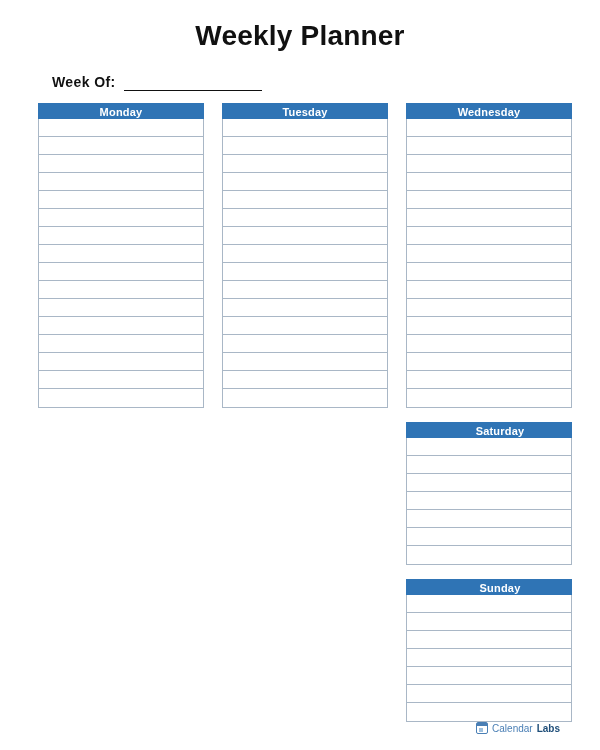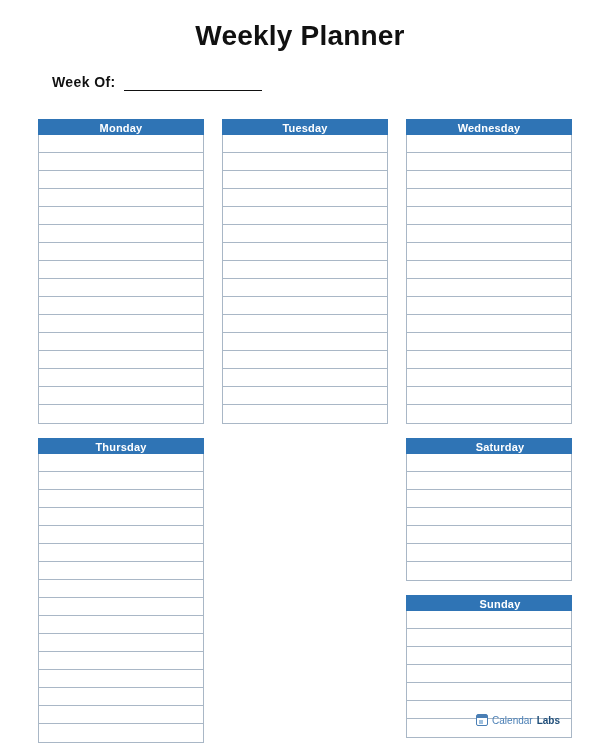--- a/index.html
+++ b/index.html
@@ -58,21 +58,20 @@
     position: relative;
     margin-top: 12px;
     padding: 0 38px 0 38px;
     display: flex;
     gap: 18px;
   }
 
   .col {
     width: 166px;
     flex: 0 0 166px;
-    margin-top: 16px;
   }
 
   .day-block {
     width: 100%;
   }
 
   .day-header {
     background: #2f74b5;
     color: #ffffff;
     font-size: 11px;
@@ -106,21 +105,21 @@
 
   .row-top {
     align-items: flex-start;
   }
 
   .spacer-14 { height: 14px; }
 
   .footer {
     position: absolute;
     right: 40px;
-    bottom: 24px;
+    bottom: 16px;
     display: flex;
     align-items: center;
     gap: 4px;
     font-size: 10px;
     color: #3b6ea5;
   }
   .footer .brand-first {
     color: #4a7fb5;
     font-weight: normal;
   }
@@ -186,41 +185,20 @@
           <div class="line-row"></div>
           <div class="line-row"></div>
           <div class="line-row"></div>
           <div class="line-row"></div>
           <div class="line-row"></div>
         </div>
       </div>
 
       <div class="spacer-14"></div>
 
-      <div class="day-block">
-        <div class="day-header">Thursday</div>
-        <div class="lines">
-          <div class="line-row"></div>
-          <div class="line-row"></div>
-          <div class="line-row"></div>
-          <div class="line-row"></div>
-          <div class="line-row"></div>
-          <div class="line-row"></div>
-          <div class="line-row"></div>
-          <div class="line-row"></div>
-          <div class="line-row"></div>
-          <div class="line-row"></div>
-          <div class="line-row"></div>
-          <div class="line-row"></div>
-          <div class="line-row"></div>
-          <div class="line-row"></div>
-          <div class="line-row"></div>
-          <div class="line-row"></div>
-        </div>
-      </div>
     </div>
 
     <div class="col">
       <div class="day-block">
         <div class="day-header">Tuesday</div>
         <div class="lines">
           <div class="line-row"></div>
           <div class="line-row"></div>
           <div class="line-row"></div>
           <div class="line-row"></div>

